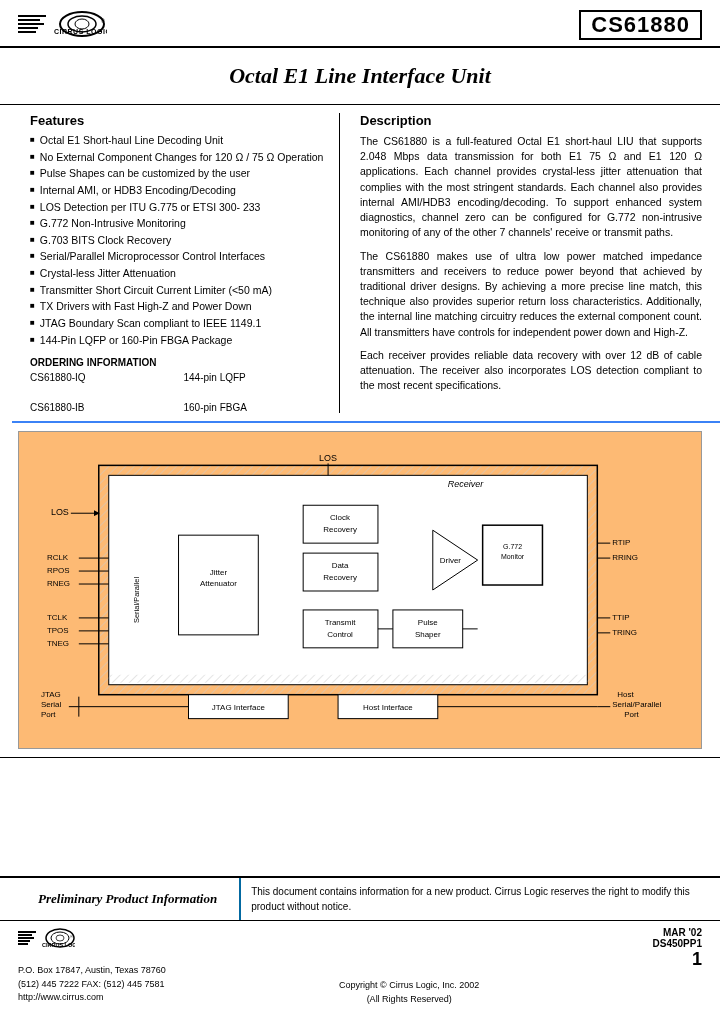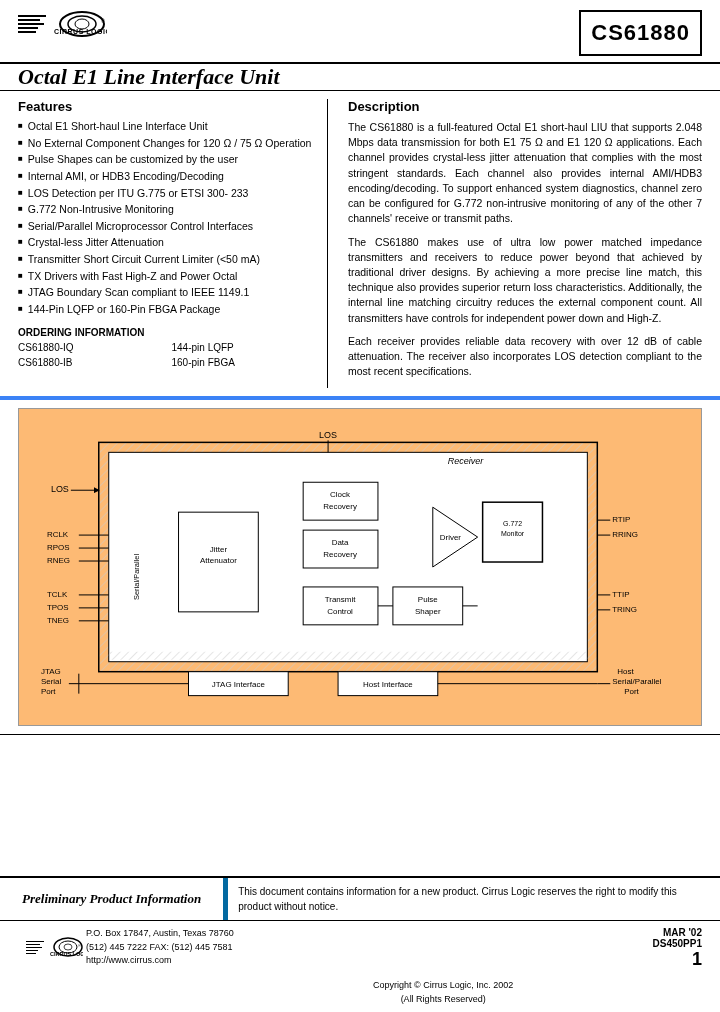--- a/index.html
+++ b/index.html
@@ -49,44 +49,45 @@
     .logo-line:nth-child(5) { width: 18px; }
 
     .logo-cirrus {
       display: flex;
       flex-direction: column;
       align-items: flex-start;
     }
 
     .part-number-box {
       border: 2px solid #000;
-      padding: 8px 10px;
+      padding: 0 10px;
       font-size: 22px;
       font-weight: bold;
       font-family: Arial, sans-serif;
       letter-spacing: 1px;
     }
 
     
     .product-title {
-      text-align: left;
+      text-align: center;
       font-size: 22px;
       font-style: italic;
       font-weight: bold;
-      padding: 0 18px;
+      padding: 15px 18px;
       border-bottom: 1px solid #000;
       font-family: Times New Roman, serif;
     }
 
     
     .main-content {
       display: flex;
       padding: 8px 18px;
       gap: 16px;
-      border-bottom: 4px solid #3b82f6;
+      border-bottom: 2px solid #3b82f6;
+      margin-left: 12px;
     }
 
     .features-col {
       flex: 0 0 310px;
       border-right: 1px solid #000;
       padding-right: 12px;
     }
 
     .description-col {
       flex: 1;
@@ -123,21 +124,21 @@
       margin-top: 10px;
     }
     .ordering-title {
       font-size: 10px;
       font-weight: bold;
       margin-bottom: 4px;
     }
     .ordering-grid {
       display: grid;
       grid-template-columns: 1fr 1fr;
-      gap: 4px 10px;
+      gap: 19px 10px;
       font-size: 10px;
     }
 
     .description-col p {
       font-size: 10.5px;
       line-height: 1.45;
       margin-bottom: 8px;
       text-align: justify;
     }
 
@@ -165,23 +166,24 @@
     .footer {
       display: flex;
       align-items: stretch;
       border-top: 2px solid #000;
       margin-top: auto;
     }
 
     .footer-prelim {
       background: #fff;
       padding: 6px 22px;
-      border-right: 5px solid #0369a1;
+      border-right: 2px solid #0369a1;
       display: flex;
       align-items: center;
+      margin-left: 16px;
     }
     .footer-prelim-text {
       font-style: italic;
       font-size: 13px;
       font-weight: bold;
       font-family: Times New Roman, serif;
     }
 
     .footer-notice {
       flex: 1;
@@ -197,22 +199,22 @@
       display: flex;
       justify-content: space-between;
       align-items: flex-start;
       padding: 6px 18px;
       border-top: 1px solid #000;
       background: #fff;
     }
 
     .bottom-footer-left {
       display: flex;
-      gap: 3px;
-      margin-left: 8px;
+      flex-direction: column;
+      gap: 15px;
     }
     .footer-address {
       font-size: 9px;
       line-height: 1.5;
     }
 
     .bottom-footer-center {
       text-align: center;
       font-size: 9px;
       line-height: 1.5;
@@ -282,48 +284,51 @@
   </div>
 
   <div class="product-title">Octal E1 Line Interface Unit</div>
 
   <div class="main-content">
 
     <div class="features-col">
       <div class="section-title">Features</div>
       <ul class="feature-list">
         <li>
-            <span>Octal E1 Short-haul Line Interface Unit</span>
+            <span>Octal E1 Short-haul Line Decoding Unit</span>
           </li>
         <li>
             <span>No External Component Changes for 120 Ω / 75 Ω Operation</span>
           </li>
         <li>
             <span>Pulse Shapes can be customized by the user</span>
           </li>
         <li>
             <span>Internal AMI, or HDB3 Encoding/Decoding</span>
           </li>
         <li>
             <span>LOS Detection per ITU G.775 or ETSI 300- 233</span>
           </li>
         <li>
             <span>G.772 Non-Intrusive Monitoring</span>
           </li>
         <li>
+            <span>G.703 BITS Clock Recovery</span>
+          </li>
+        <li>
             <span>Serial/Parallel Microprocessor Control Interfaces</span>
           </li>
         <li>
             <span>Crystal-less Jitter Attenuation</span>
           </li>
         <li>
             <span>Transmitter Short Circuit Current Limiter (&lt;50 mA)</span>
           </li>
         <li>
-            <span>TX Drivers with Fast High-Z and Power Octal</span>
+            <span>TX Drivers with Fast High-Z and Power Down</span>
           </li>
         <li>
             <span>JTAG Boundary Scan compliant to IEEE 1149.1</span>
           </li>
         <li>
             <span>144-Pin LQFP or 160-Pin FBGA Package</span>
           </li>
       </ul>
 
       <div class="ordering-section">

